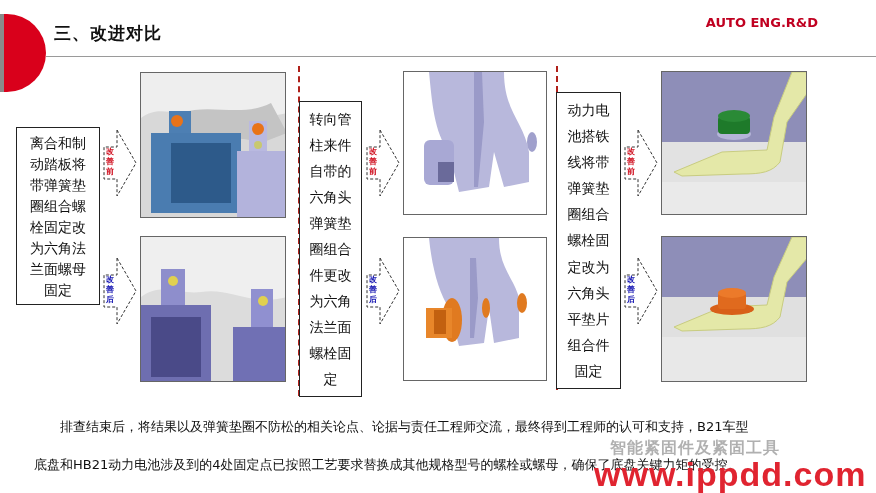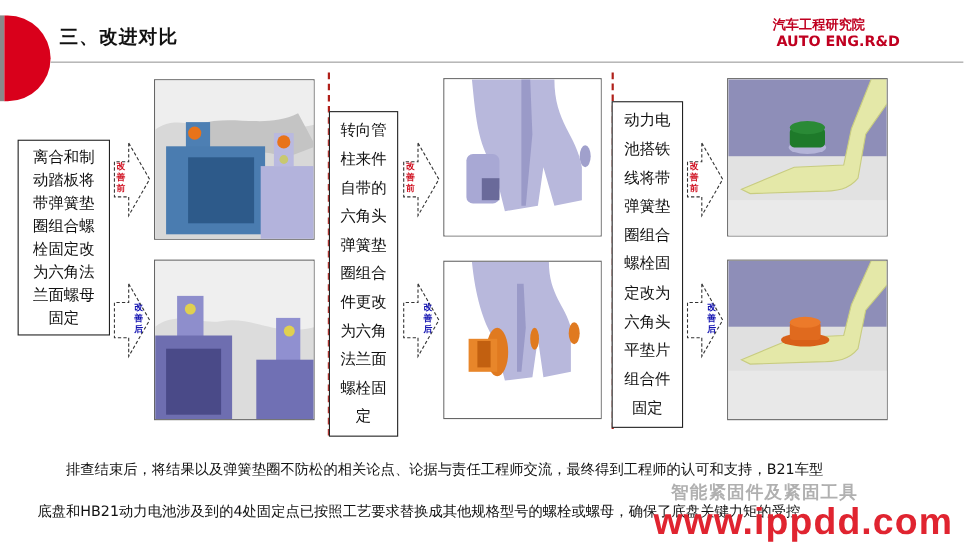--- a/index.html
+++ b/index.html
@@ -16,39 +16,38 @@
 
     .desc-box { position: absolute; border: 1px solid #222; background: #fff; display: flex; flex-direction: column; align-items: center; justify-content: space-around; padding: 4px 2px; }
     .desc-box span { display: block; font-size: 14px; line-height: 18px; color: #111; text-align: center; white-space: nowrap; }
 
     .vsep { position: absolute; top: 66px; width: 0; border-left: 2px dashed #b0201a; }
 
     .arrow { position: absolute; width: 34px; height: 70px; }
     .arrow svg { position: absolute; left: 0; top: 0; }
     .arrow .lbl { position: absolute; left: 0; top: 19px; width: 14px; height: 32px; font-size: 8px; line-height: 10px; text-align: center; font-weight: bold; }
     .arrow.before .lbl { color: #d01020; }
-    .arrow.after .lbl { color: #1010b0; margin-left: 16px; }
+    .arrow.after .lbl { color: #1010b0; }
 
     .img { position: absolute; border: 1px solid #666; overflow: hidden; }
 
     .footer { position: absolute; left: 0; width: 876px; font-size: 13px; color: #111; }
     .footer.l1 { top: 418px; left: 60px; }
     .footer.l2 { top: 456px; left: 34px; }
     .wm1 { position: absolute; left: 610px; top: 438px; font-size: 16px; color: rgba(150,150,150,0.75); font-weight: bold; letter-spacing: 1px; }
     .wm2 { position: absolute; left: 594px; top: 455px; font-size: 34px; color: #e02430; font-weight: bold; font-family: "Liberation Sans", sans-serif; letter-spacing: 1px; }
   </style>
 </head>
 <body>
 
 <div class="left-bar"></div>
 <div class="red-half"></div>
 <div class="title">三、改进对比</div>
 <div class="header-line"></div>
 <div class="brand">
-  <div class="cn">汽车工程研究院</div>
   <div class="en">AUTO ENG.R&amp;D</div>
 </div>
 
 <div class="desc-box" style="left:16px; top:127px; width:84px; height:178px;">
   <span>离合和制</span>
   <span>动踏板将</span>
   <span>带弹簧垫</span>
   <span>圈组合螺</span>
   <span>栓固定改</span>
   <span>为六角法</span>

